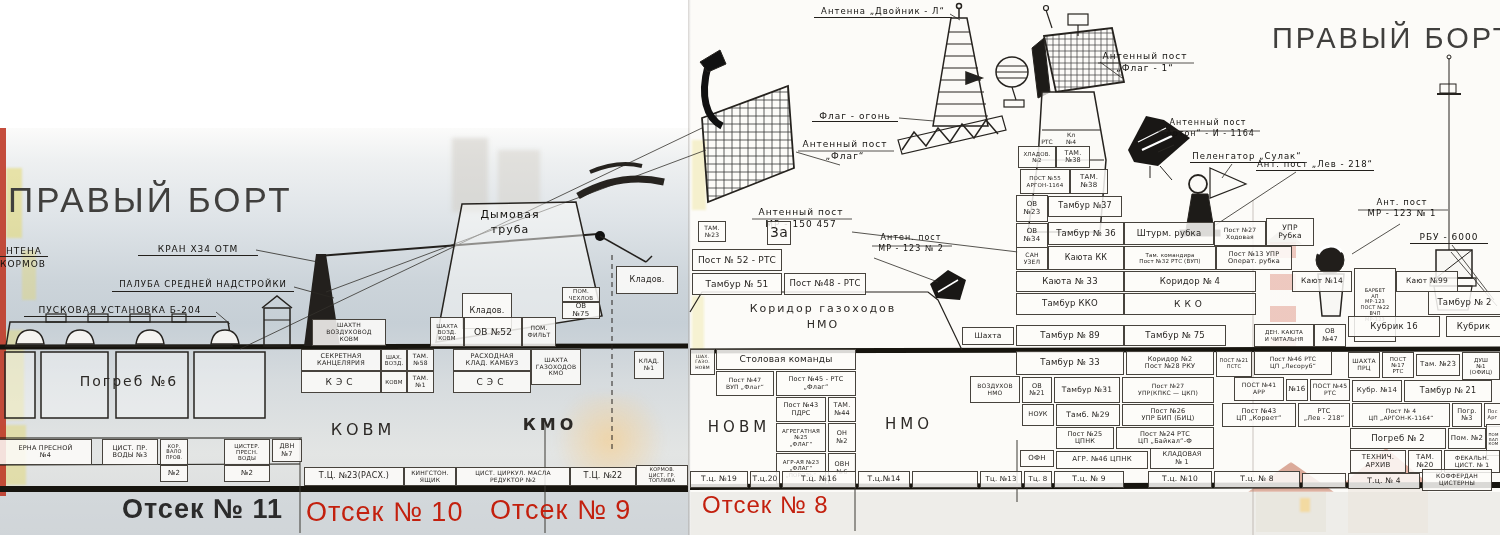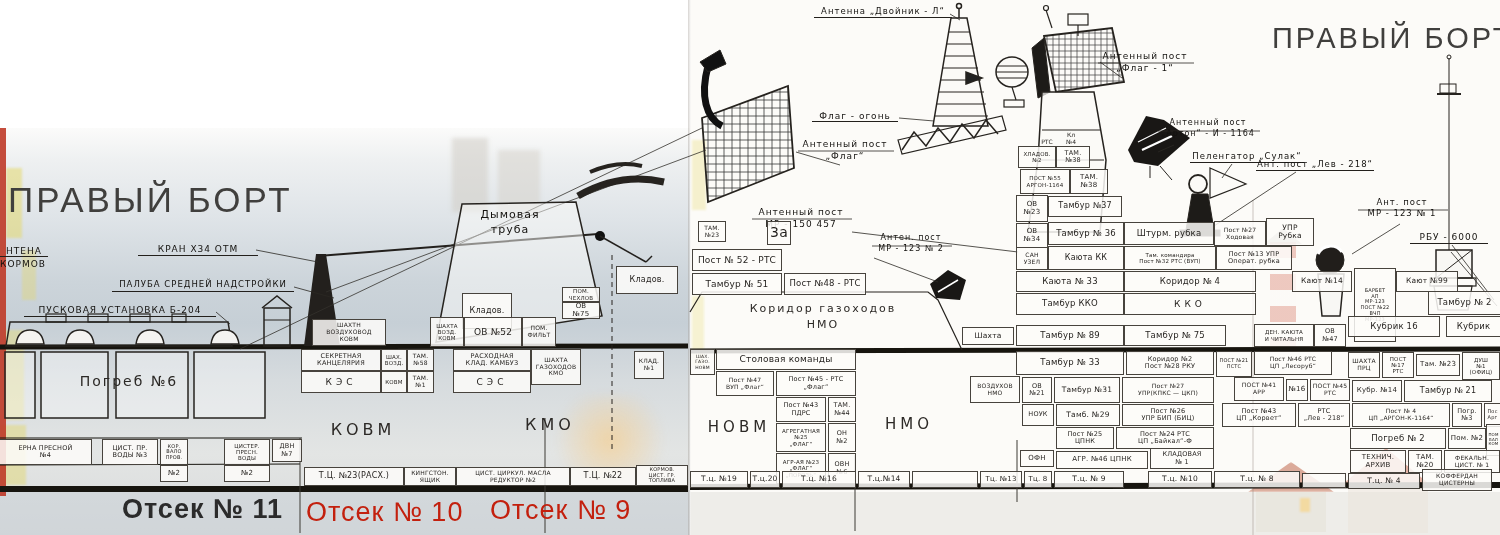--- a/index.html
+++ b/index.html
@@ -204,20 +204,21 @@
       <line x1="1358" y1="210" x2="1448" y2="210"></line>
       <line x1="1400" y1="224" x2="1352" y2="254"></line>
       <line x1="1452" y1="245" x2="1494" y2="300"></line>
     </g>
   </svg>
 <div class="title" style="left:8px;top:180px;width:268px;height:40px;font-size:35px">ПРАВЫЙ БОРТ</div>
     <div class="title" style="left:1272px;top:22px;width:218px;height:32px;font-size:29px">ПРАВЫЙ БОРТ</div>
     <div class="sect dark" style="left:122px;top:494px;width:170px;height:34px;">Отсек № 11</div>
     <div class="sect" style="left:306px;top:497px;width:158px;height:32px;">Отсек № 10</div>
     <div class="sect" style="left:490px;top:495px;width:160px;height:32px;">Отсек № 9</div>
+    <div class="sect" style="left:702px;top:491px;width:130px;height:28px;font-size:24px">Отсек № 8</div>
     <div class="callout u" style="left:0px;top:245px;width:48px;height:12px;text-align:center">НТЕНА</div>
     <div class="callout" style="left:0px;top:258px;width:64px;height:12px;text-align:left">КОРМОВ</div>
     <div class="callout u" style="left:138px;top:243px;width:120px;height:13px;">КРАН  Х34 ОТМ</div>
     <div class="callout u" style="left:112px;top:279px;width:182px;height:13px;font-size:8.5px">ПАЛУБА  СРЕДНЕЙ  НАДСТРОЙКИ</div>
     <div class="callout u" style="left:24px;top:304px;width:192px;height:13px;font-size:9px">ПУСКОВАЯ  УСТАНОВКА  Б-204</div>
     <div class="callout" style="left:468px;top:208px;width:84px;height:30px;font-size:11px">Дымовая
 труба</div>
     <div class="callout u" style="left:814px;top:6px;width:138px;height:12px;font-size:8.5px">Антенна  „Двойник - Л“</div>
     <div class="callout u" style="left:812px;top:110px;width:86px;height:12px;">Флаг - огонь</div>
     <div class="callout" style="left:796px;top:138px;width:98px;height:26px;">Антенный  пост
@@ -230,21 +231,21 @@
     <div class="callout u" style="left:1256px;top:159px;width:118px;height:12px;font-size:8.5px">Ант. пост „Лев - 218“</div>
     <div class="callout" style="left:750px;top:206px;width:102px;height:26px;">Антенный  пост
 МР - 150    457</div>
     <div class="callout" style="left:870px;top:233px;width:82px;height:24px;font-size:8px">Антен. пост
 МР - 123  № 2</div>
     <div class="callout" style="left:1356px;top:197px;width:92px;height:26px;font-size:8.5px">Ант. пост
 МР - 123  № 1</div>
     <div class="callout u" style="left:1410px;top:231px;width:78px;height:13px;">РБУ - 6000</div>
     <div class="room" style="left:70px;top:370px;width:118px;height:22px;font-size:14px;letter-spacing:2px">Погреб №6</div>
     <div class="room" style="left:316px;top:418px;width:94px;height:24px;">КОВМ</div>
-    <div class="room" style="left:508px;top:413px;width:84px;height:24px;">КМО</div>
+    <div class="room" style="left:508px;top:413px;width:84px;height:24px;font-weight:bold;">КМО</div>
     <div class="cell" style="left:462px;top:293px;width:50px;height:36px;font-size:8px">Кладов.</div>
     <div class="cell" style="left:562px;top:287px;width:38px;height:15px;font-size:5.5px">ПОМ.
 ЧЕХЛОВ</div>
     <div class="cell" style="left:562px;top:302px;width:38px;height:17px;font-size:7px">ОВ
 №75</div>
     <div class="cell" style="left:312px;top:319px;width:74px;height:27px;font-size:6px">ШАХТН
 ВОЗДУХОВОД
 КОВМ</div>
     <div class="cell" style="left:430px;top:317px;width:34px;height:30px;font-size:5.5px">ШАХТА
 ВОЗД.

